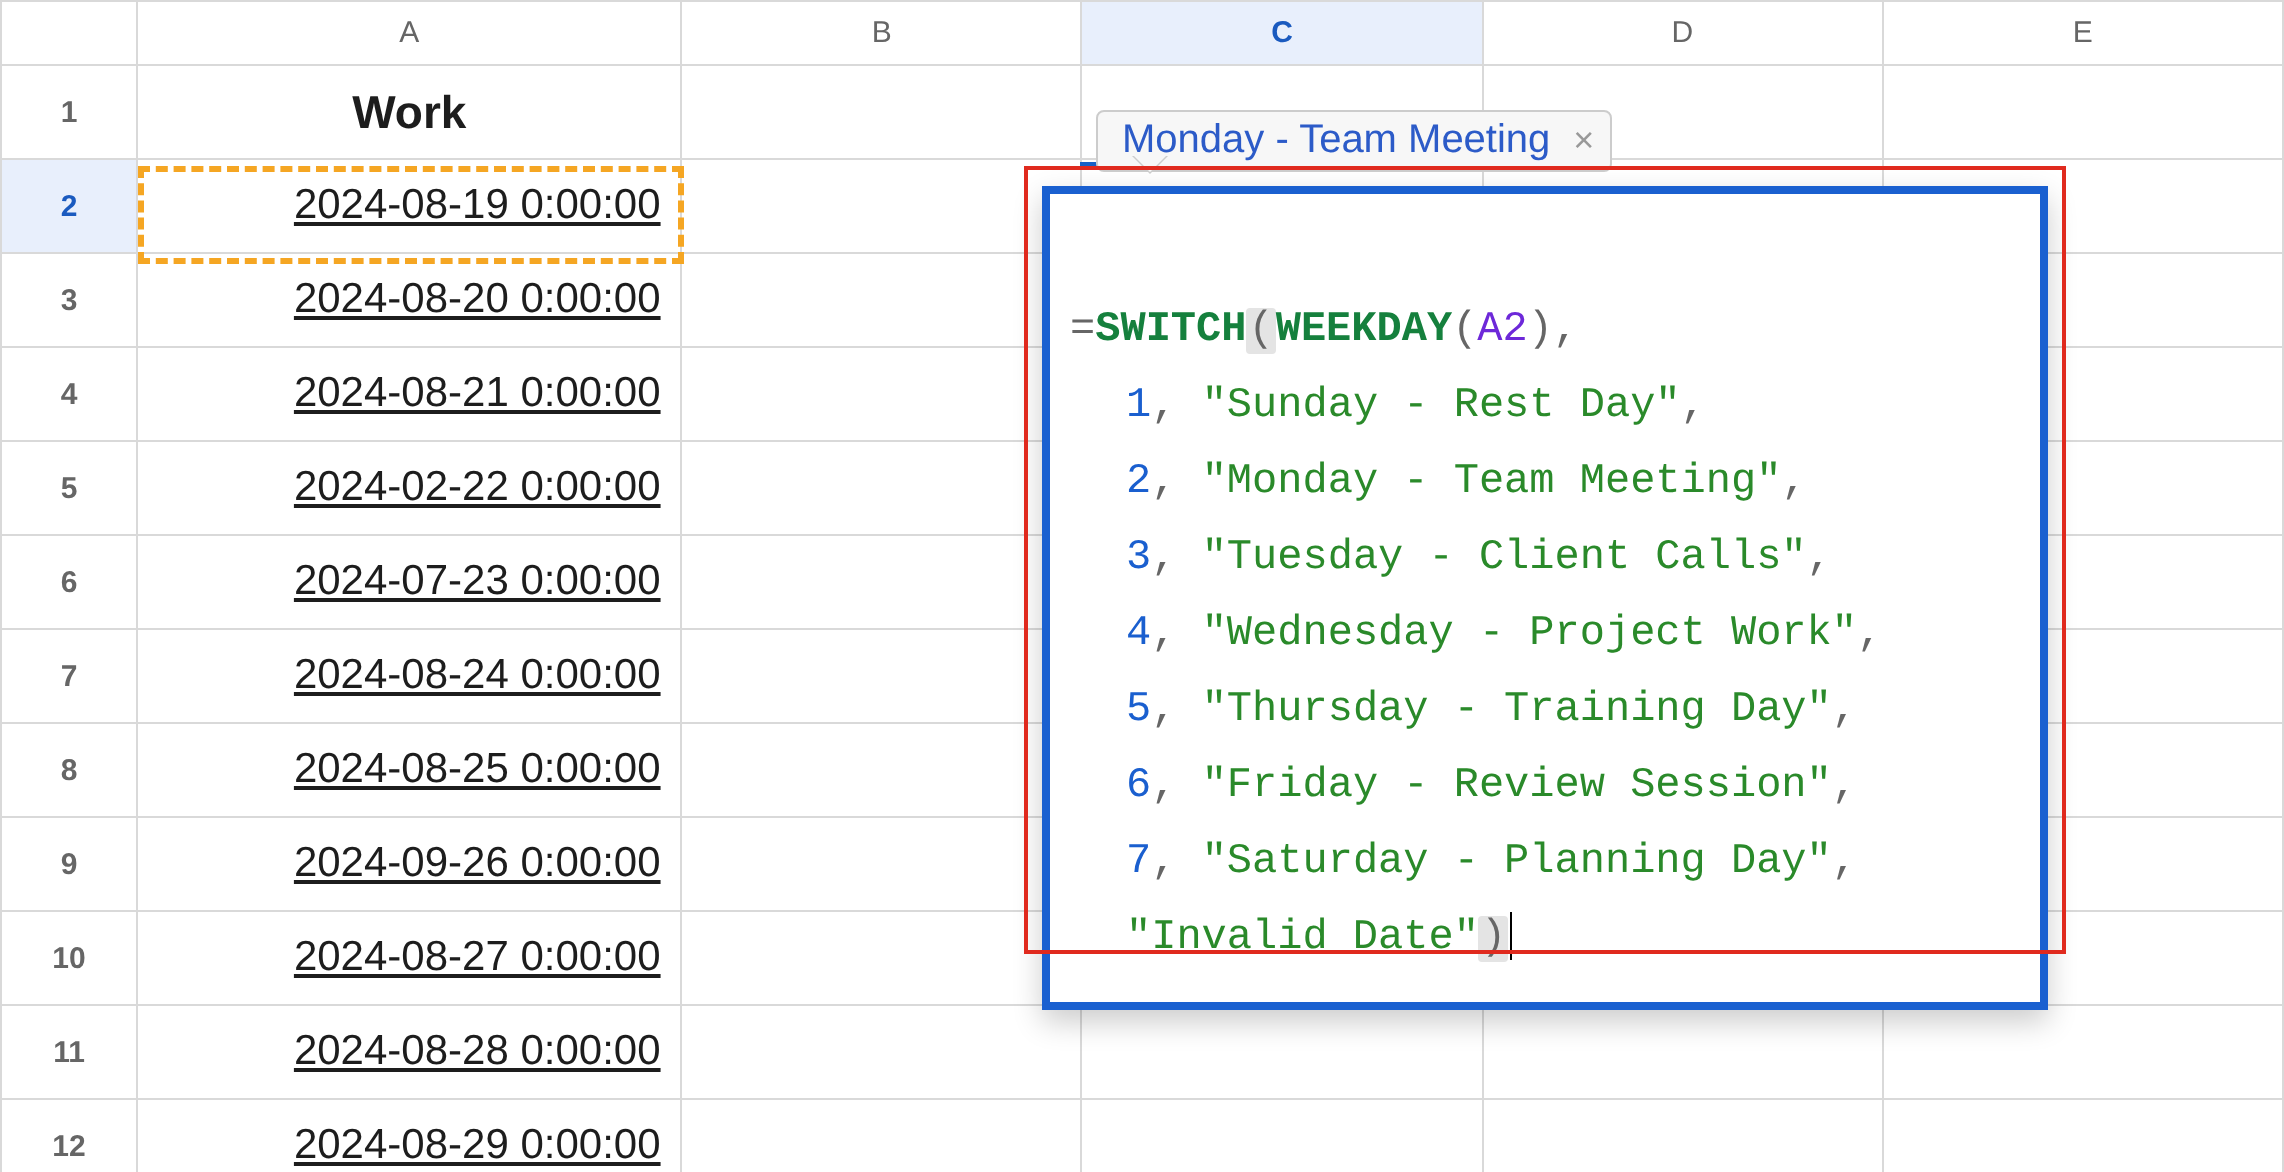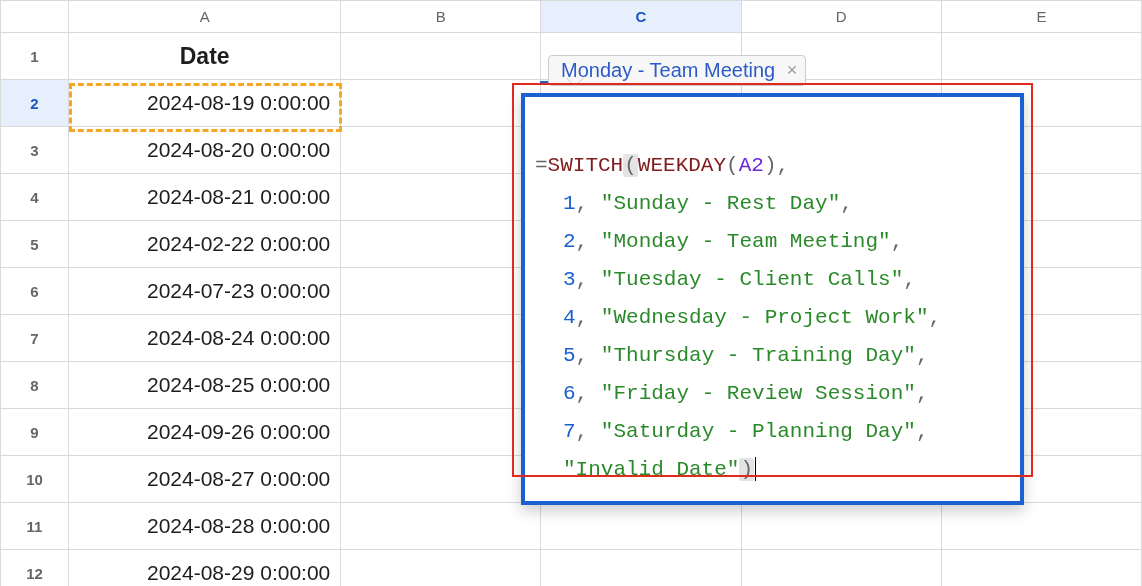--- a/index.html
+++ b/index.html
@@ -53,21 +53,21 @@
     color: #1d1d1d;
     font-size: 21px;
     white-space: nowrap;
     overflow: hidden;
   }
   td.header-cell {
     font-weight: 700;
     text-align: center;
     font-size: 23px;
   }
-  td.date-cell { text-align: right; }
+  td.date-cell { text-align: right; text-decoration: underline; }
   
   .ref-box {
     position: absolute;
     left: 69px;
     top: 83px;
     width: 273px;
     height: 49px;
     border: 3px dashed #f5a623;
     pointer-events: none;
   }
@@ -140,21 +140,21 @@
     border: 4px solid #1a60d0;
     box-shadow: 0 6px 14px rgba(0,0,0,0.2);
     padding: 12px 10px 12px 10px;
     font-family: "Courier New", monospace;
     font-size: 21px;
     line-height: 38px;
     color: #222;
     z-index: 4;
     white-space: pre;
   }
-  .kw   { color: #7f1d1d; }            
+  .kw   { color: #15803d; font-weight: bold; }            
   .ref  { color: #6d28d9; }         
   .num  { color: #1a5fcf; }         
   .str  { color: #2a8a2a; }         
   .punc { color: #666; }            
   .line-indent { padding-left: 28px; }
   .paren-hl { background:#e4e4e4; border-radius:2px; padding:0 1px;}
   .cursor {
     display:inline-block;
     width:1px;
     height:24px;
@@ -181,21 +181,21 @@
         <th class="colhead">A</th>
         <th class="colhead">B</th>
         <th class="colhead active">C</th>
         <th class="colhead">D</th>
         <th class="colhead">E</th>
       </tr>
   </thead>
   <tbody id="gridbody">
       <tr>
         <th class="rownum">1</th>
-        <td class="cell header-cell">Date</td>
+        <td class="cell header-cell">Work</td>
         <td class="cell"></td>
         <td class="cell"></td>
         <td class="cell"></td>
         <td class="cell"></td>
       </tr>
       <tr>
         <th class="rownum active">2</th>
         <td class="cell date-cell">2024-08-19 0:00:00</td>
         <td class="cell"></td>
         <td class="cell"></td>

